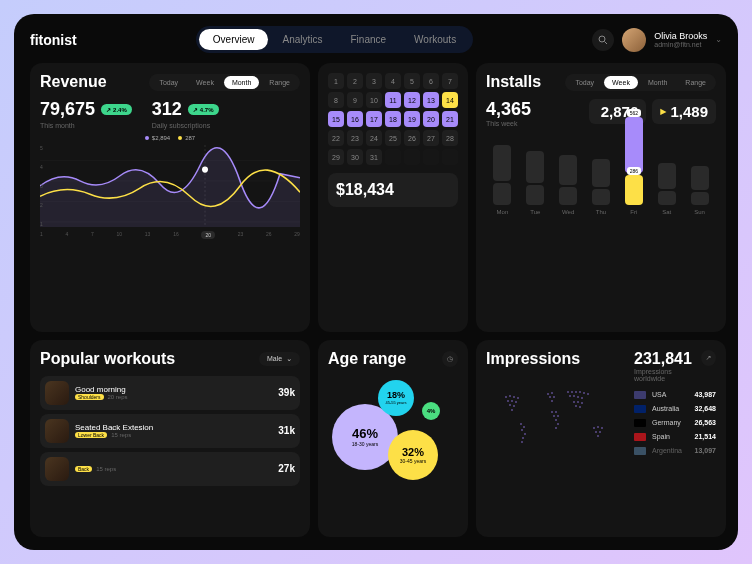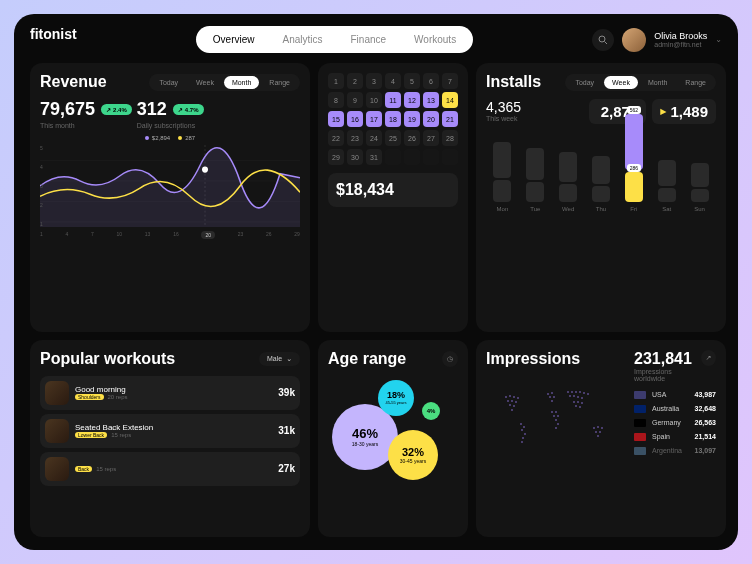--- a/index.html
+++ b/index.html
@@ -1,57 +1,57 @@
 <!DOCTYPE html>
 <html><head>
 <meta charset="utf-8">
 <style>
 *{margin:0;padding:0;box-sizing:border-box;font-family:-apple-system,BlinkMacSystemFont,'Segoe UI',sans-serif}
 body{background:linear-gradient(135deg,#c5cdfc 0%,#e0c5fc 100%);width:752px;height:564px;display:flex;align-items:center;justify-content:center;padding:14px}
 .app{background:#0a0a0a;border-radius:20px;width:100%;height:100%;padding:12px 16px;overflow:hidden}
-.topbar{display:flex;justify-content:space-between;margin-bottom:10px}
+.topbar{display:flex;align-items:center;justify-content:space-between;margin-bottom:10px}
 .logo{color:#fff;font-size:14px;font-weight:600}
-.nav{display:flex;background:#ffffff;border-radius:16px;padding:3px}
+.nav{display:flex;background:#0f172a;border-radius:16px;padding:3px}
 .nav-item{padding:5px 14px;font-size:10px;color:#888;cursor:pointer;border-radius:13px}
 .nav-item.active{background:#fff;color:#000}
 .user-area{display:flex;align-items:center;gap:8px}
 .search-btn{width:22px;height:22px;border-radius:50%;background:#1a1a1a;display:flex;align-items:center;justify-content:center}
 .avatar{width:24px;height:24px;border-radius:50%;background:linear-gradient(135deg,#d4a574,#8b6039)}
 .user-info{display:flex;flex-direction:column}
 .user-name{color:#fff;font-size:9px}
 .user-email{color:#666;font-size:7px}
 .chev{color:#666;font-size:8px}
 .grid{display:grid;grid-template-columns:280px 150px 250px;gap:8px;height:calc(100% - 38px)}
 .col{display:flex;flex-direction:column;gap:8px}
 .card{background:#141414;border-radius:12px;padding:10px}
 .card-hdr{display:flex;align-items:center;justify-content:space-between;margin-bottom:8px}
 .card-title{color:#fff;font-size:16px;font-weight:600}
 .tabs{display:flex;gap:2px;background:#1a1a1a;border-radius:12px;padding:2px}
 .tab{padding:3px 8px;font-size:7px;color:#888;border-radius:10px;cursor:pointer}
 .tab.active{background:#fff;color:#000}
-.metrics{display:flex;gap:5px;margin-bottom:6px}
+.metrics{display:flex;gap:20px;margin-bottom:6px}
 .metric{display:flex;flex-direction:column}
 .metric-val{color:#fff;font-size:18px;font-weight:600;display:flex;align-items:center;gap:6px}
 .metric-label{color:#666;font-size:7px;margin-top:2px}
 .badge{background:#3dd68c;color:#000;font-size:6px;padding:2px 5px;border-radius:7px;display:inline-flex;align-items:center;gap:2px}
 .chart-area{height:82px;position:relative;margin-bottom:4px}
 .chart-legend{display:flex;gap:8px;justify-content:center;font-size:6px;color:#aaa;margin-bottom:4px}
 .lg-dot{width:4px;height:4px;border-radius:50%;display:inline-block;margin-right:3px}
 .chart-x{display:flex;justify-content:space-between;font-size:5px;color:#555}
 .cal-hdr{display:flex;align-items:center;justify-content:space-between;margin-bottom:6px}
 .cal-month{color:#fff;font-size:9px}
 .arrow-btn{width:16px;height:16px;border-radius:50%;background:#1a1a1a;display:flex;align-items:center;justify-content:center;font-size:7px;color:#888}
 .cal-grid{display:grid;grid-template-columns:repeat(7,1fr);gap:3px;margin-bottom:8px}
 .cal-cell{aspect-ratio:1;display:flex;align-items:center;justify-content:center;font-size:7px;color:#888;border-radius:4px;background:#1f1f1f}
 .cal-cell.sel{background:#a78bfa;color:#000}
 .cal-cell.sel2{background:#fde047;color:#000}
 .cal-total{background:#1f1f1f;border-radius:8px;padding:8px;text-align:left}
 .cal-total-val{color:#fff;font-size:16px;font-weight:600}
 .inst-metrics{display:flex;justify-content:space-between;align-items:flex-start;margin-bottom:6px}
-.inst-big{color:#fff;font-size:14px;font-weight:400}
+.inst-big{color:#fff;font-size:18px;font-weight:700}
 .inst-sub{color:#666;font-size:7px}
 .inst-split{display:flex;gap:6px}
 .inst-box{background:#1f1f1f;border-radius:6px;padding:4px 8px;display:flex;align-items:center;gap:4px}
 .inst-ico{font-size:8px}
 .inst-val{color:#fff;font-size:15px;font-weight:600}
 .bars{display:flex;align-items:flex-end;justify-content:space-between;height:72px;margin-bottom:4px}
 .bar-col{display:flex;flex-direction:column;align-items:center;gap:2px;flex:1;position:relative}
 .bar{width:18px;border-radius:4px;background:#2a2a2a}
 .bar.p{background:#a78bfa}
 .bar.y{background:#fde047}

